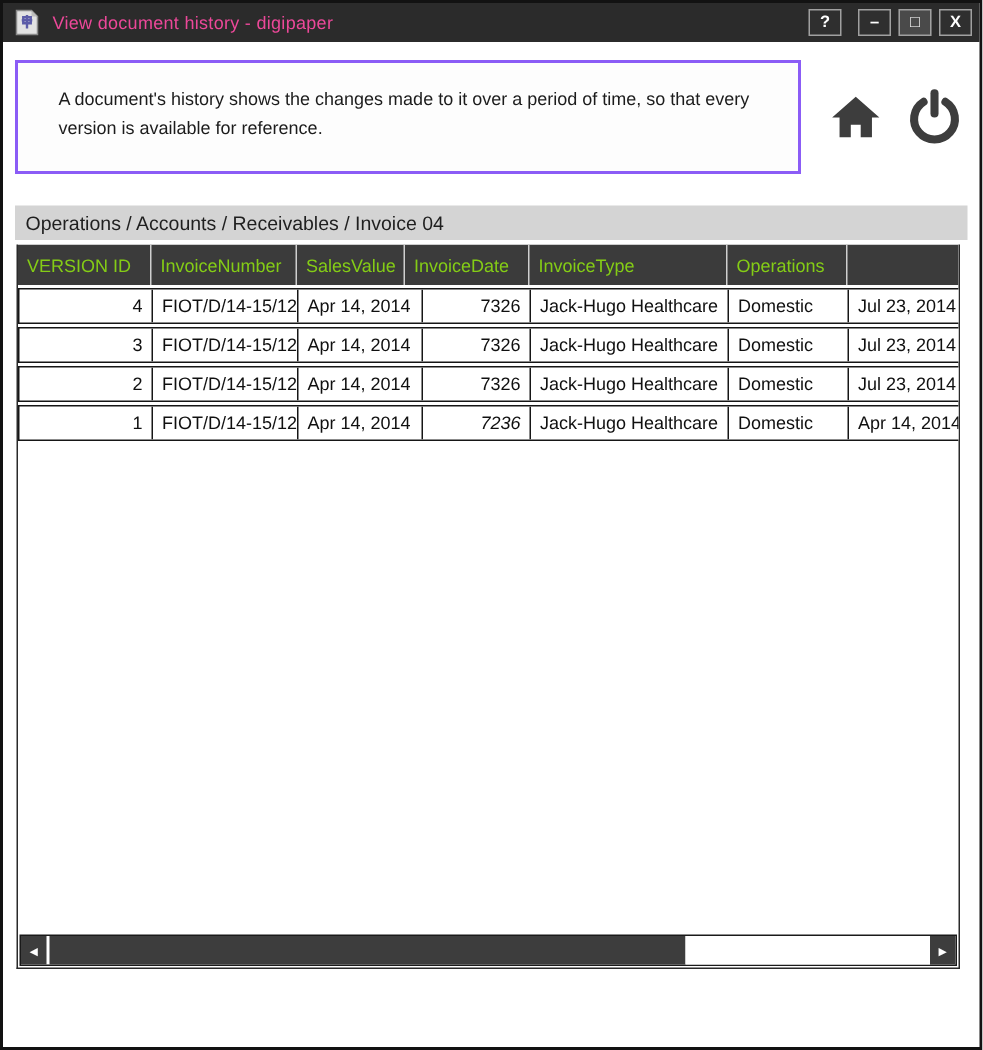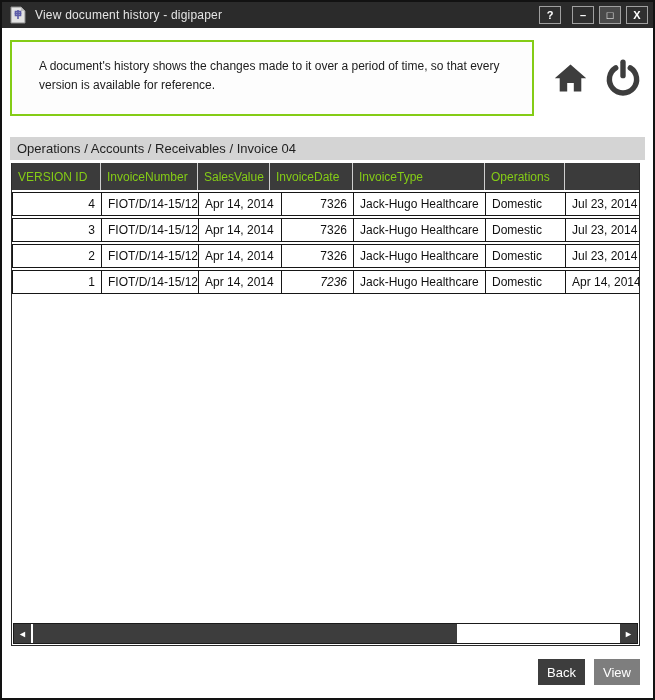--- a/index.html
+++ b/index.html
@@ -6,33 +6,33 @@
   html,body { width:655px; height:700px; }
   body { font-family:"Liberation Sans", sans-serif; background:#fff; }
 
   .window { width:655px; height:700px; border:2px solid #121212; background:#fff;
             display:flex; flex-direction:column; }
 
   
   .titlebar { height:26px; background:#2b2b2b; display:flex; align-items:center;
               padding:0 5px; flex-shrink:0; }
   .app-icon { width:17px; height:19px; margin-left:2px; display:flex; align-items:center; justify-content:center; }
-  .window-title { color:#e5e5e5; font-size:12px; margin-left:9px; flex:1;
+  .window-title { color:#ec4899; font-size:12px; margin-left:9px; flex:1;
                   white-space:nowrap; letter-spacing:.2px; }
   .tb-btn { width:22px; height:18px; border:1px solid #a0a0a0; color:#fff;
             background:#2f2f2f; display:flex; align-items:center; justify-content:center;
             font-size:11px; font-weight:bold; margin-left:5px; cursor:default; }
   .tb-btn.max { background:#4a4a4a; }
   .tb-btn.help { margin-right:6px; }
 
   
   .content { flex:1; padding:12px 8px 0 8px; display:flex; flex-direction:column; }
 
   .info-row { display:flex; height:76px; flex-shrink:0; }
-  .info-box { width:524px; height:76px; border:2px solid #84cc16; background:#fdfdfd;
+  .info-box { width:524px; height:76px; border:2px solid #8b5cf6; background:#fdfdfd;
               padding:15px 30px 0 27px; font-size:12px; color:#1c1c1c; line-height:1.55; }
   .corner-icons { flex:1; display:flex; justify-content:flex-end; align-items:center;
                   gap:15px; padding-right:3px; }
   .icon-btn { display:flex; align-items:center; justify-content:center; cursor:default; }
 
   
   .breadcrumb { margin-top:21px; height:23px; background:#d4d4d4; flex-shrink:0;
                 display:flex; align-items:center; padding:0 7px; font-size:13px; color:#1f1f1f;text-align:right; }
 
   
@@ -159,19 +159,15 @@
         </div>
       <div class="filler"></div>
       <div class="hscroll">
         <span class="sb-btn">◄</span>
         <span class="sb-thumb"></span>
         <span class="sb-track"></span>
         <span class="sb-btn">►</span>
       </div>
     </div>
 
-    <div class="footer">
-      <button class="btn btn-back">Back</button>
-      <button class="btn btn-view">View</button>
-    </div>
 
   </div>
 </div>
 
 </body></html>

